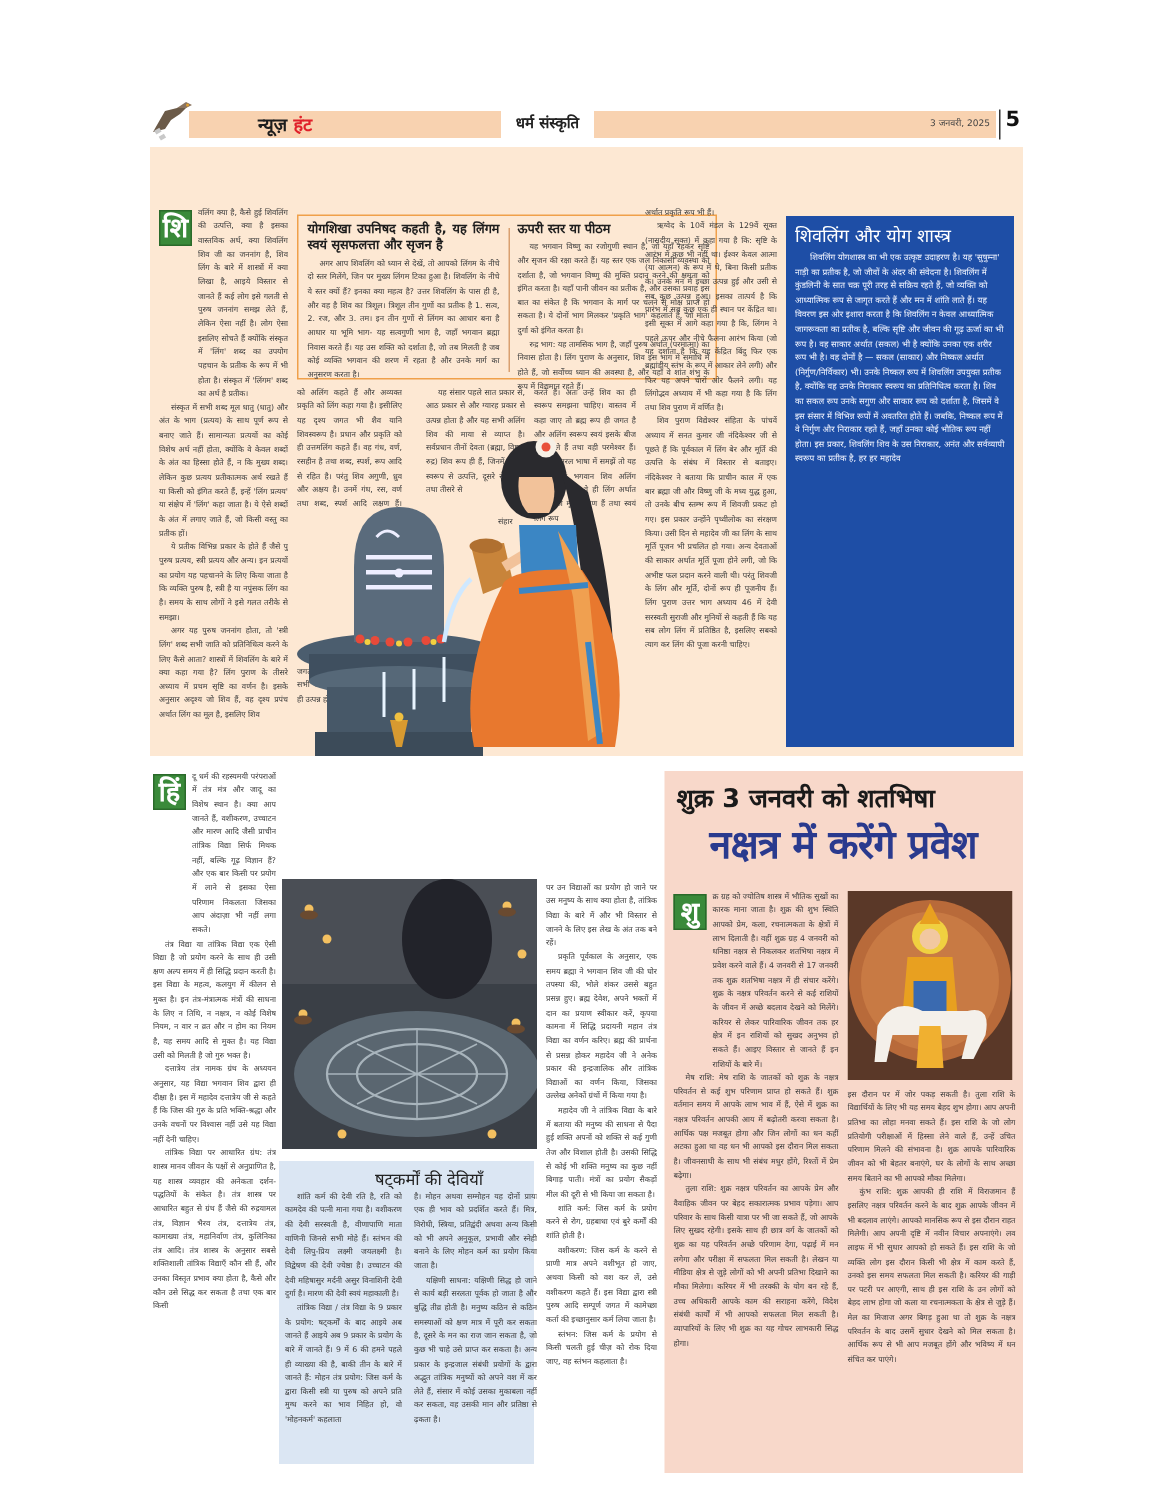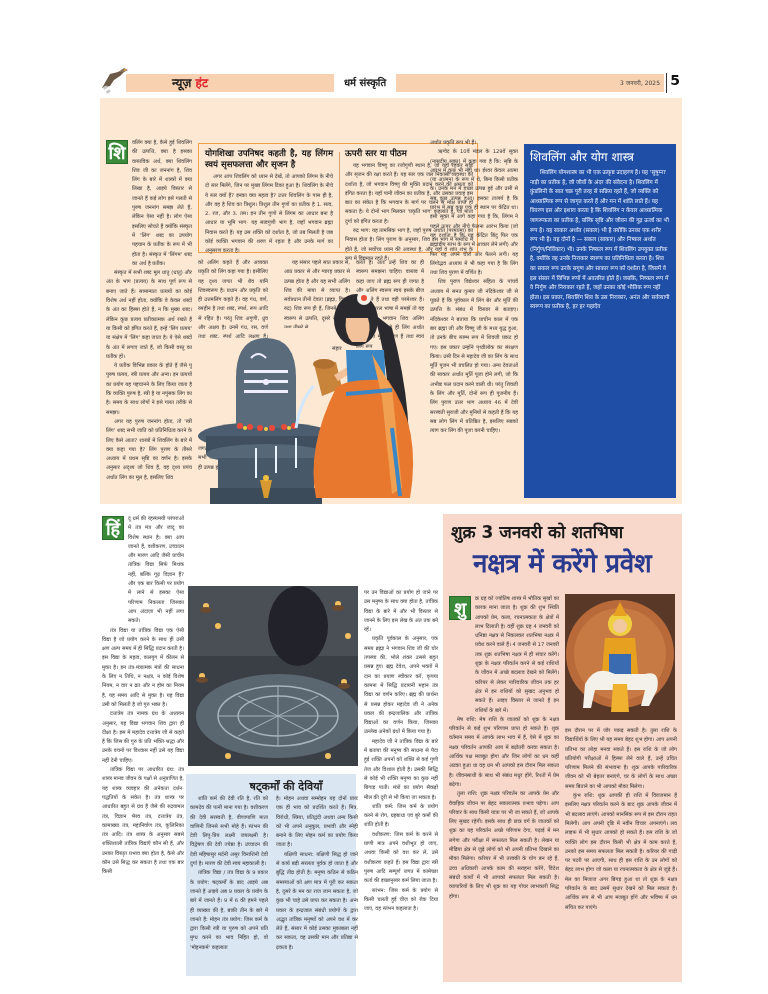--- a/index.html
+++ b/index.html
@@ -39,21 +39,21 @@
   .blue-box .bt span { display: block; text-indent: 10px; }
 
   .illus { position: absolute; left: 96px; top: 170px; width: 230px; height: 236px; }
 
   
   .a2 { position: absolute; left: 0; top: 438px; width: 340px; height: 474px; background: #fff; }
   .a2-kicker { position: absolute; left: 108px; top: 2px; font-size: 17px; font-weight: bold; color: #222; white-space: nowrap; }
   .a2-title { position: absolute; left: 62px; top: 28px; font-size: 26px; font-weight: bold; color: #d62020; white-space: nowrap; letter-spacing: -0.5px; }
   .tantra-img { position: absolute; left: 88px; top: 78px; width: 170px; height: 180px; }
   .shat-box { position: absolute; left: 86px; top: 266px; width: 170px; height: 202px; background: #dbe6f3; }
-  .shat-h { position: absolute; left: 0; top: 4px; width: 200px; text-align: center; font-size: 11px; font-weight: bold; color: #222; }
+  .shat-h { position: absolute; left: 0; top: 4px; width: 200px; text-align: center; font-size: 11px; font-weight: normal; color: #222; }
 
   
   .a3 { position: absolute; left: 343px; top: 444px; width: 239px; height: 468px; background: #f8d8ca; }
   .a3-kicker { position: absolute; left: 8px; top: 6px; font-size: 17px; font-weight: bold; color: #1a1a1a; white-space: nowrap; }
   .a3-title { position: absolute; left: 6px; top: 30px; font-size: 26px; font-weight: bold; color: #2a3a8e; white-space: nowrap; letter-spacing: -0.3px; margin-left: 24px; }
   .shukra-img { position: absolute; left: 122px; top: 80px; width: 110px; height: 126px; }
 </style>
 </head>
 <body>
 

